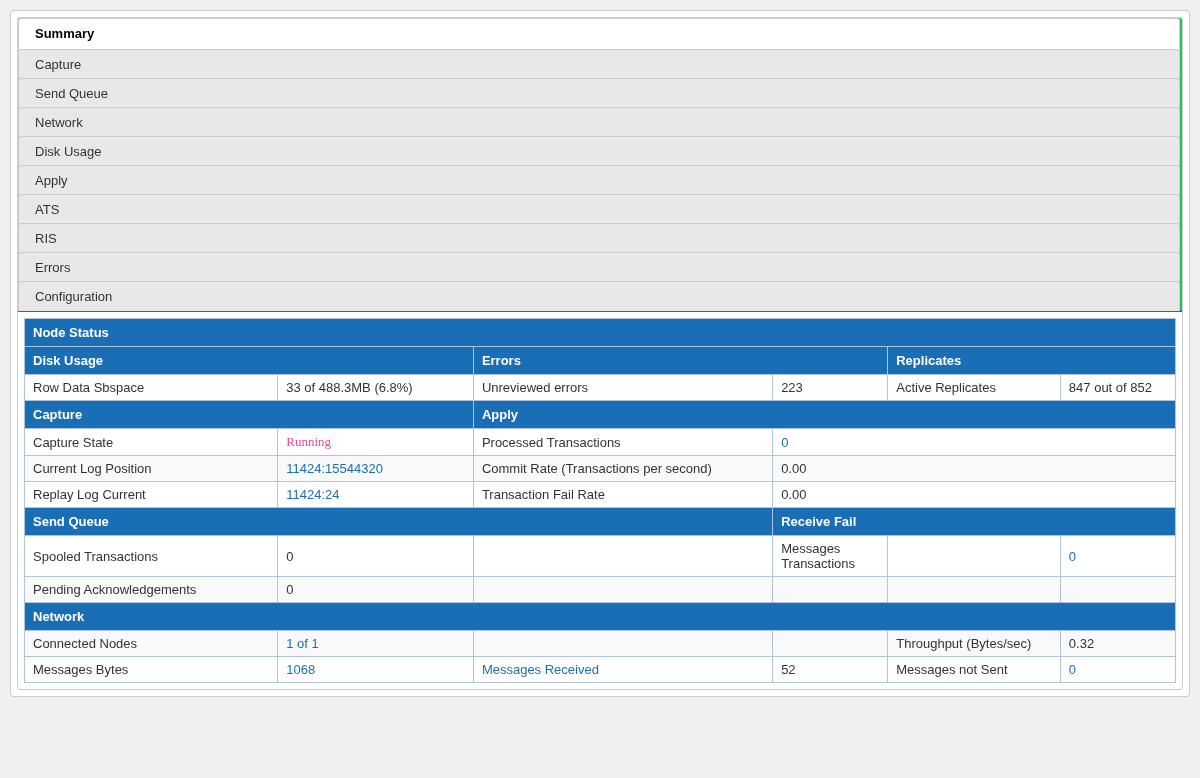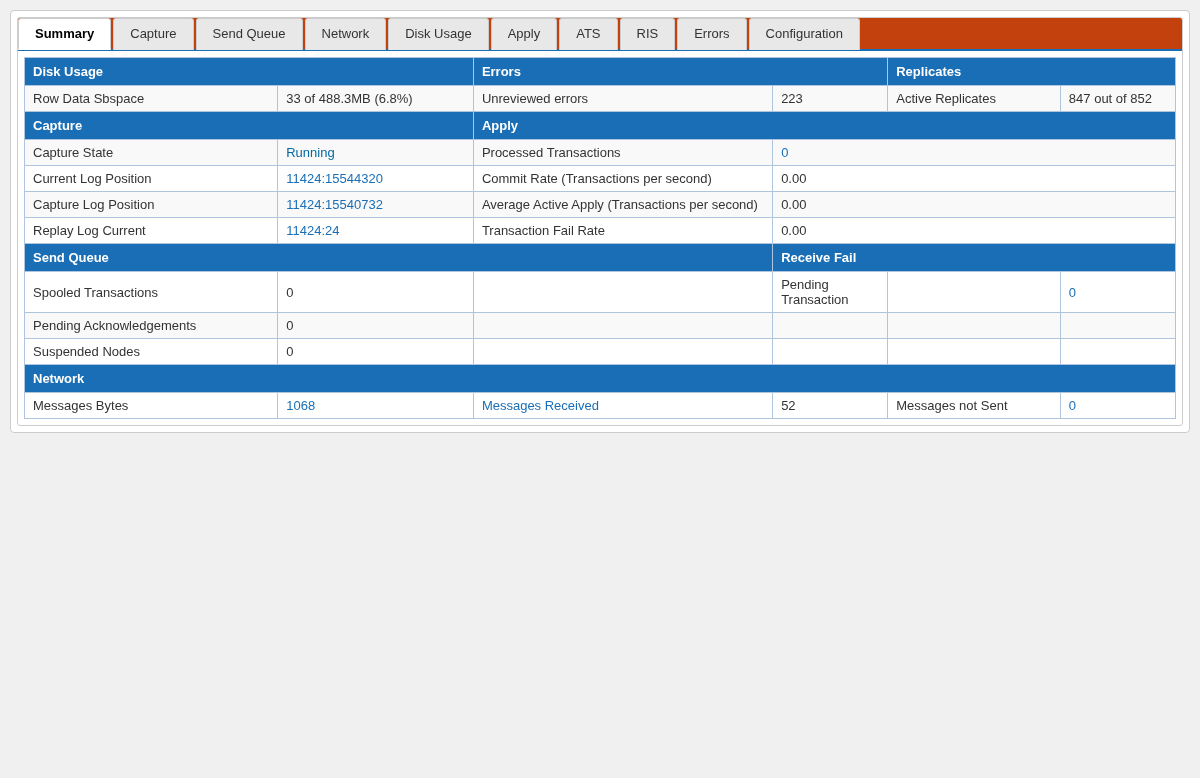--- a/index.html
+++ b/index.html
@@ -41,22 +41,23 @@
     }
     .inner-panel {
       border: 1px solid #ccc;
       border-radius: 3px;
       margin: 6px;
       overflow: hidden;
     }
     .sub-tabs {
       display: flex;
       border-bottom: 2px solid #1a6eb5;
-      background: #c2410c;
+      background: #22c55e;
       padding: 0;
+      flex-direction: column;
     }
     .sub-tab {
       padding: 7px 16px;
       border: 1px solid #ccc;
       border-bottom: none;
       margin-right: 2px;
       border-radius: 3px 3px 0 0;
       background: #e8e8e8;
       cursor: pointer;
       font-size: 13px;
@@ -101,22 +102,23 @@
       color: #333;
     }
     .data-row:nth-child(even) td {
       background: #f9f9f9;
     }
     .link-val {
       color: #1a6eb5;
       cursor: pointer;
     }
     .running-val {
-      color: #0369a1;
-      cursor: pointer;
+      color: #ec4899;
+      cursor: pointer;
+      font-family: Liberation Serif, serif;
     }
   </style>
 </head>
 <body>
 
 <div class="outer-panel">
 
 
   <div class="inner-panel">
 
@@ -138,20 +140,23 @@
         <colgroup>
           <col style="width:22%">
           <col style="width:17%">
           <col style="width:26%">
           <col style="width:10%">
           <col style="width:15%">
           <col style="width:10%">
         </colgroup>
 
         <tbody>
+            <tr class="section-header">
+          <td colspan="6">Node Status</td>
+        </tr>
 
         <tr class="col-header">
           <td colspan="2">Disk Usage</td>
           <td colspan="2">Errors</td>
           <td colspan="2">Replicates</td>
         </tr>
 
         <tr class="data-row">
           <td>Row Data Sbspace</td>
           <td>33 of 488.3MB (6.8%)</td>
@@ -173,26 +178,20 @@
           <td colspan="3"><span class="link-val">0</span></td>
         </tr>
 
         <tr class="data-row">
           <td>Current Log Position</td>
           <td><span class="link-val">11424:15544320</span></td>
           <td>Commit Rate (Transactions per second)</td>
           <td colspan="3">0.00</td>
         </tr>
 
-        <tr class="data-row">
-          <td>Capture Log Position</td>
-          <td><span class="link-val">11424:15540732</span></td>
-          <td>Average Active Apply (Transactions per second)</td>
-          <td colspan="3">0.00</td>
-        </tr>
 
         <tr class="data-row">
           <td>Replay Log Current</td>
           <td><span class="link-val">11424:24</span></td>
           <td>Transaction Fail Rate</td>
           <td colspan="3">0.00</td>
         </tr>
 
 
 
@@ -201,47 +200,47 @@
         <tr class="col-header">
           <td colspan="3">Send Queue</td>
           <td colspan="3">Receive Fail</td>
         </tr>
 
 
         <tr class="data-row">
           <td>Spooled Transactions</td>
           <td>0</td>
           <td></td>
-          <td>Pending Transaction</td>
+          <td>Messages Transactions</td>
           <td></td>
           <td><span class="link-val">0</span></td>
         </tr>
 
         <tr class="data-row">
           <td>Pending Acknowledgements</td>
           <td>0</td>
           <td></td>
           <td></td>
           <td></td>
           <td></td>
         </tr>
 
-        <tr class="data-row">
-          <td>Suspended Nodes</td>
-          <td>0</td>
-          <td></td>
-          <td></td>
-          <td></td>
-          <td></td>
-        </tr>
 
         <tr class="section-header">
           <td colspan="6">Network</td>
         </tr>
 
+        <tr class="data-row">
+          <td>Connected Nodes</td>
+          <td><span class="link-val">1 of 1</span></td>
+          <td></td>
+          <td></td>
+          <td>Throughput (Bytes/sec)</td>
+          <td>0.32</td>
+        </tr>
 
         <tr class="data-row">
           <td>Messages Bytes</td>
           <td><span class="link-val">1068</span></td>
           <td><span class="link-val">Messages Received</span></td>
           <td>52</td>
           <td>Messages not Sent</td>
           <td><span class="link-val">0</span></td>
         </tr>
 

